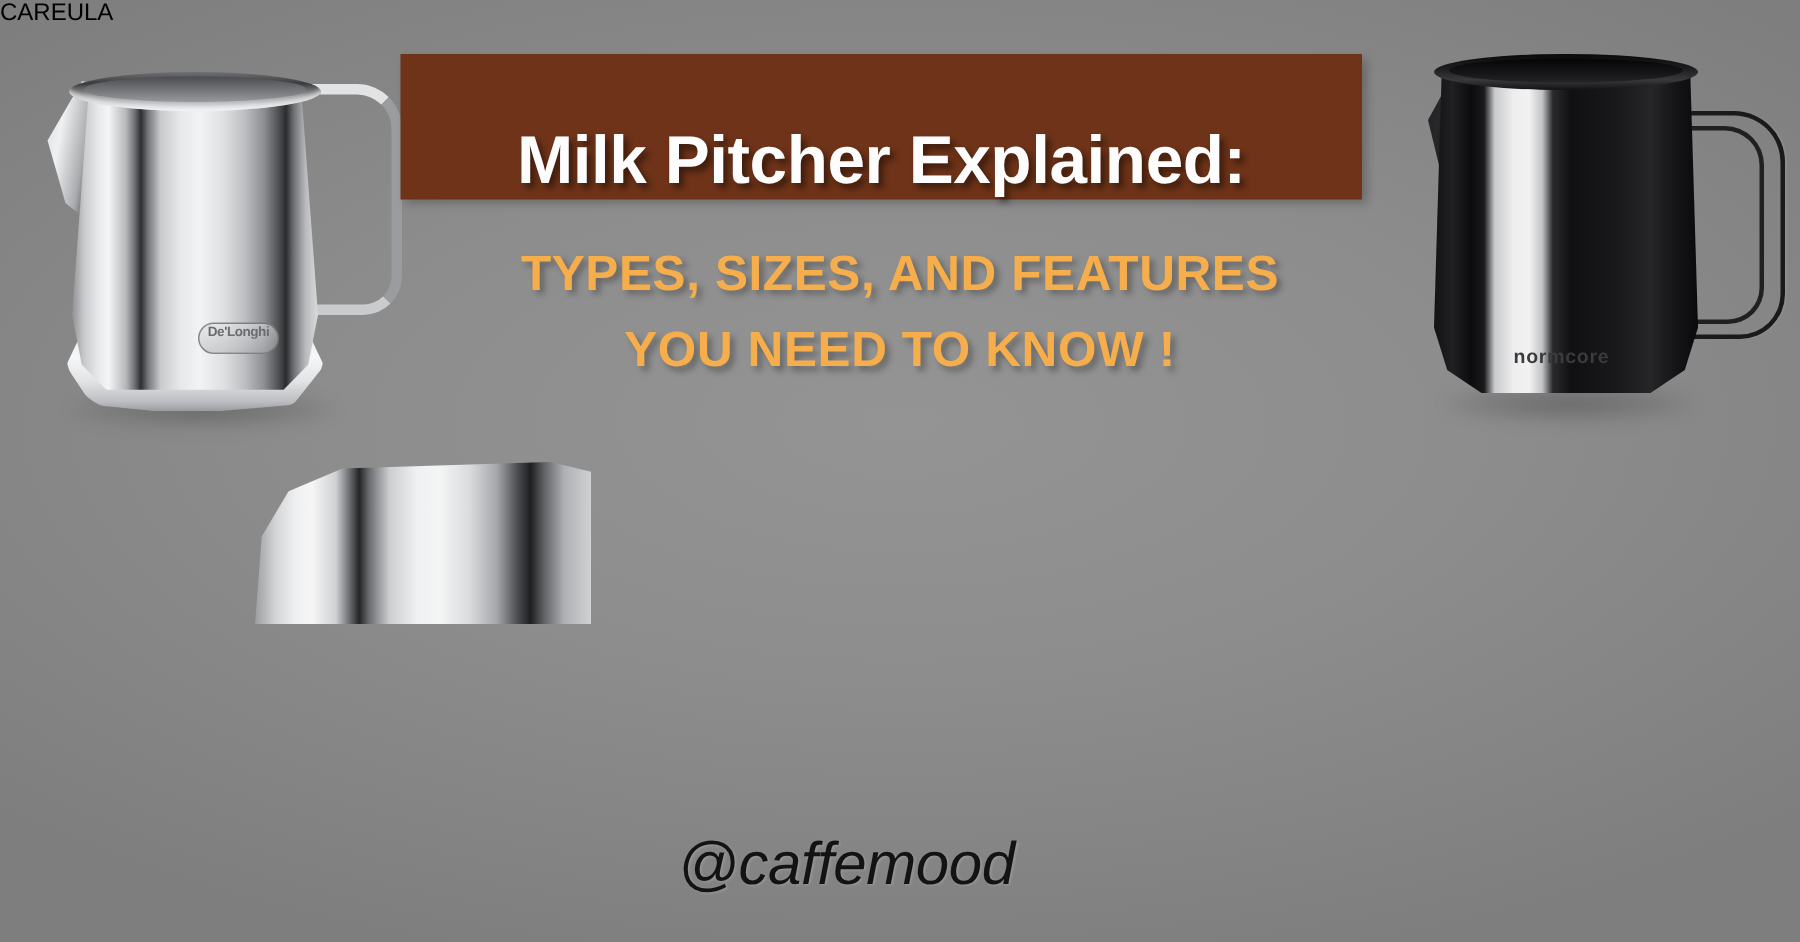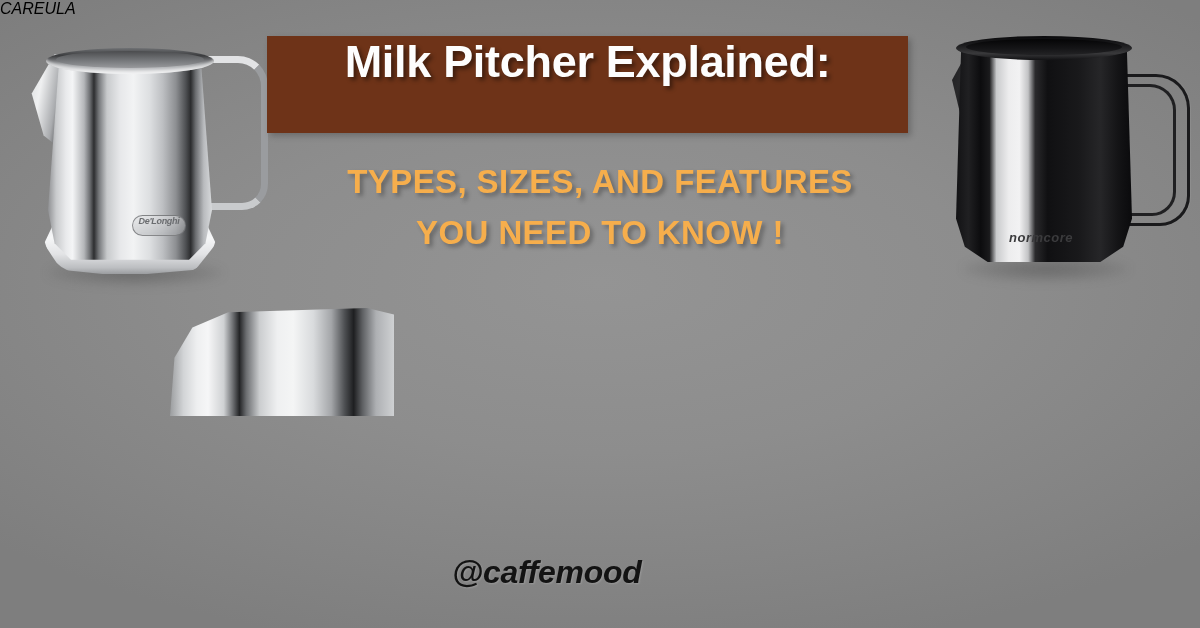--- a/index.html
+++ b/index.html
@@ -7,42 +7,42 @@
   #canvas{
     position:relative;width:1200px;height:628px;overflow:hidden;
     font-family:"Liberation Sans",sans-serif;
     background:
       radial-gradient(ellipse 70% 60% at 50% 45%, #949494 0%, #8d8d8d 45%, #858585 75%, #7e7e7e 100%);
   }
   
   #title-banner{
     position:absolute;left:267px;top:36px;width:641px;height:97px;
     background:#6e3318;
-    display:flex;align-items:flex-start;justify-content:center;
+    display:flex;align-items:flex-end;justify-content:center;
     box-shadow:3px 3px 6px rgba(0,0,0,.22);
   }
   #title-text{
     color:#fdfdfd;font-size:45px;font-weight:bold;letter-spacing:-.3px;
     white-space:nowrap;text-shadow:3px 3px 4px rgba(0,0,0,.45);
   }
   .sub-line{
     position:absolute;left:0;width:1200px;text-align:center;
     color:#f6ae4c;font-weight:bold;font-size:33px;letter-spacing:.4px;
     white-space:nowrap;text-shadow:3px 3px 4px rgba(0,0,0,.30);
   }
   #sub1{top:163px;}
   #sub2{top:214px;}
   #handle{
     position:absolute;left:452px;top:554px;
-    font-size:32px;font-weight:bold;font-style:italic;color:#131313;
+    font-size:40px;font-weight:normal;font-style:italic;color:#131313;
     letter-spacing:-.3px;text-shadow:1px 1px 2px rgba(255,255,255,.18);
   }
 
   
-  .pitcher{position:absolute;font-style:italic;}
+  .pitcher{position:absolute;}
   .shadow{
     position:absolute;border-radius:50%;
     background:radial-gradient(ellipse at 50% 50%, rgba(60,60,60,.42) 0%, rgba(70,70,70,.18) 55%, rgba(80,80,80,0) 80%);
     filter:blur(5px);
   }
 
   
   #p1{left:22px;top:26px;width:246px;height:250px;}
   #p1 .body{
     position:absolute;left:26px;top:30px;width:164px;height:208px;

